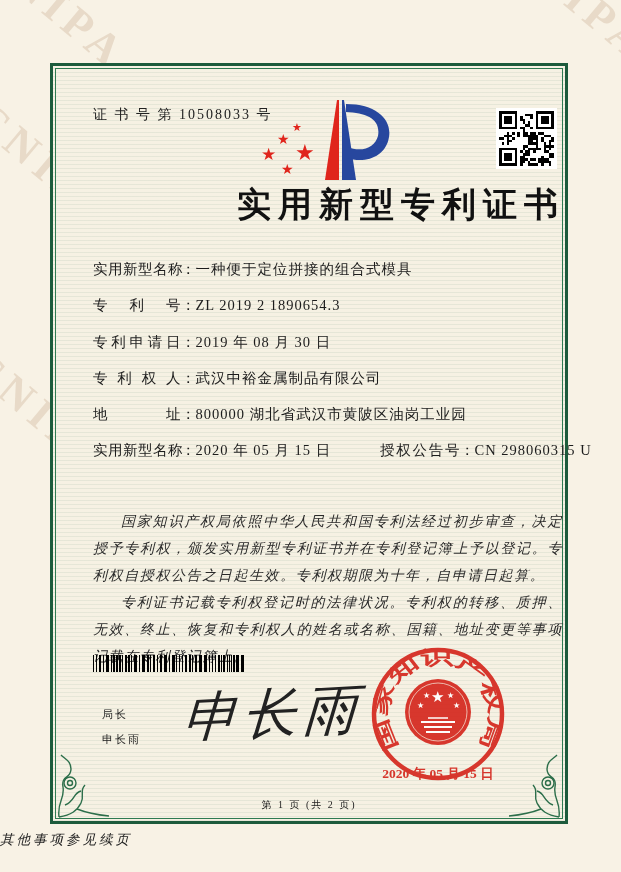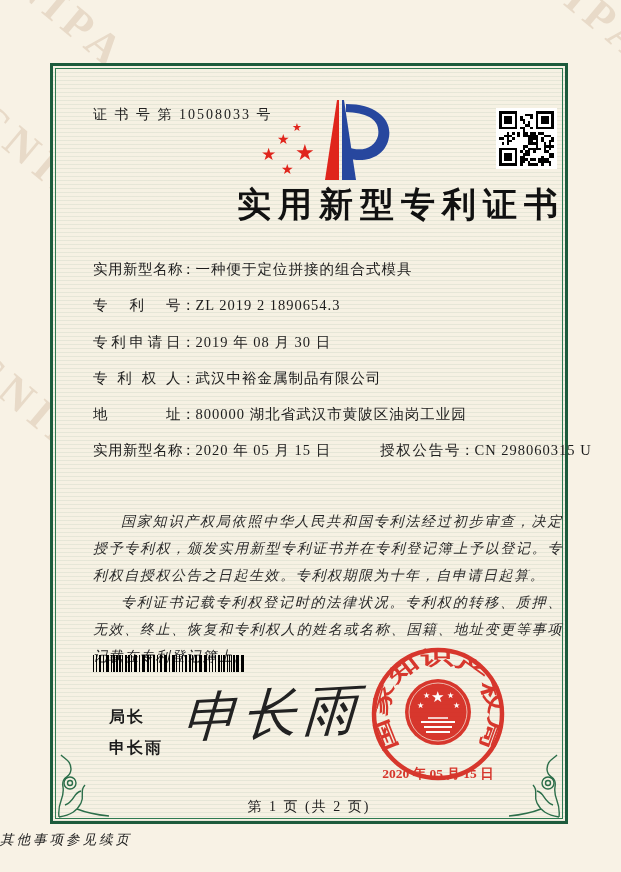--- a/index.html
+++ b/index.html
@@ -49,31 +49,31 @@
   
   .paras{
     position:absolute;left:40px;top:442px;width:470px;
     font-size:14px;line-height:27px;letter-spacing:1.6px;
     font-style:italic;color:#2a2a2a;text-align:justify;
   }
   .paras p{margin:0;text-indent:2em;}
   
   .barcode{position:absolute;left:40px;top:589px;line-height:0;}
   
-  .signer{position:absolute;left:56px;top:641px;font-size:16px;letter-spacing:2px;font-weight:bold;}
+  .signer{position:absolute;left:49px;top:641px;font-size:11px;letter-spacing:2px;}
   .signer div{margin-bottom:10px;}
   .autograph{
     position:absolute;left:130px;top:612px;font-size:54px;color:#222;
     font-style:italic;transform:rotate(-3deg) skewX(-6deg);letter-spacing:6px;
     font-family:"Liberation Serif","DejaVu Serif",serif;
   }
   
   .seal{position:absolute;left:312px;top:578px;z-index:3;opacity:0.92;}
   
-  .page-no{position:absolute;left:0;top:732px;width:100%;text-align:center;font-size:14px;letter-spacing:2px;}
+  .page-no{position:absolute;left:0;top:732px;width:100%;text-align:center;font-size:10px;letter-spacing:2px;}
   .cont-note{
     position:absolute;left:0;top:831px;width:100%;text-align:left;z-index:1;
     font-size:13.5px;font-style:italic;letter-spacing:3px;color:#222;
   }
   .flourish{position:absolute;bottom:2px;left:2px;}
   .flourish.right{left:auto;right:2px;transform:scaleX(-1);}
 </style>
 </head>
 <body>
 

